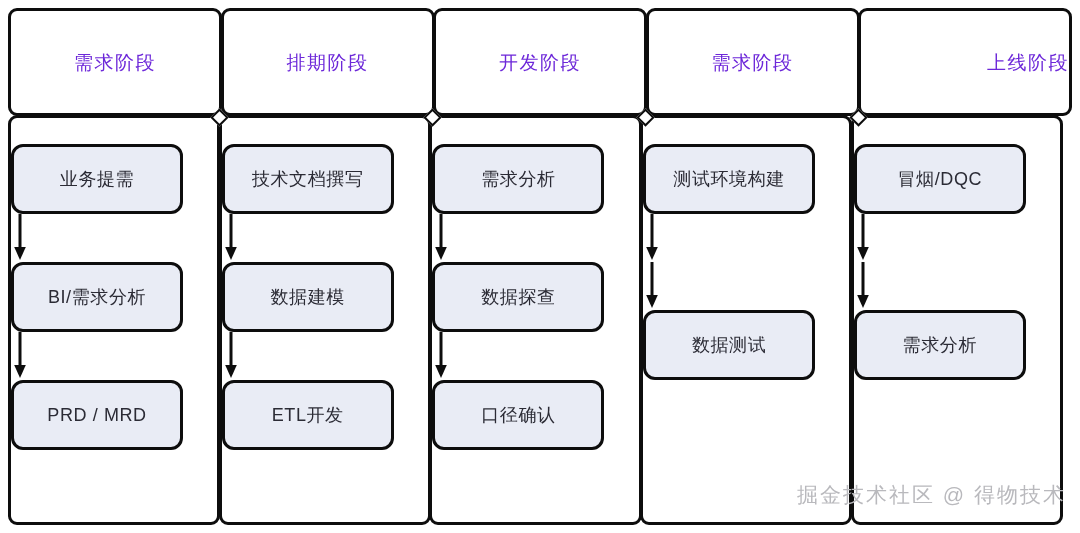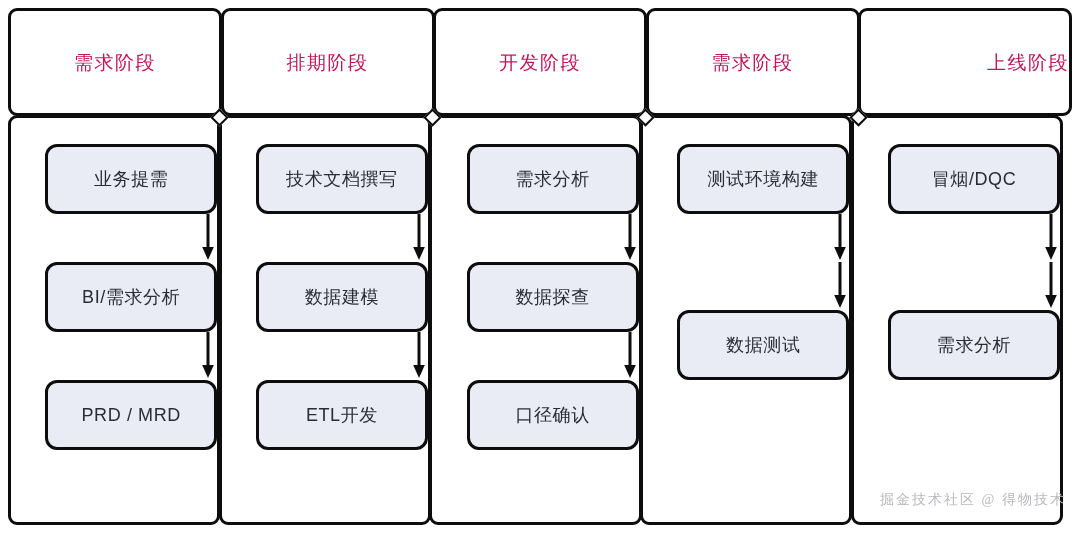--- a/index.html
+++ b/index.html
@@ -53,38 +53,38 @@
     display: flex;
     align-items: center;
     justify-content: center;
     box-sizing: border-box;
     position: relative;
   }
   .lane-header:last-child { margin-right: 0; justify-content: flex-end; }
 
   .lane-header-label {
     font-size: 19px;
-    color: #be185d;
+    color: #6d28d9;
     letter-spacing: 1.5px;
     line-height: 1;
     white-space: nowrap;
   }
 
   .lane-body {
     flex: 1 1 0;
     border: 3px solid #0d0d0d;
     border-radius: 9px;
     background: #ffffff;
     margin-right: -1.5px;
     margin-top: -1.5px;
     box-sizing: border-box;
     position: relative;
     display: flex;
     flex-direction: column;
-    align-items: flex-end;
+    align-items: flex-start;
     padding-top: 26px;
   }
   .lane-body:last-child { margin-right: 9px; }
 
   
   .step-node {
     width: 172px;
     height: 70px;
     border: 3px solid #0d0d0d;
     border-radius: 12px;
@@ -112,27 +112,26 @@
     z-index: 1;
     display: block;
   }
   .connector svg { display: block; }
 
   
   .watermark {
     position: absolute;
     right: 14px;
     bottom: 24px;
-    font-size: 14px;
+    font-size: 21px;
     color: #b9b9bd;
     letter-spacing: 2px;
     white-space: nowrap;
     z-index: 5;
     pointer-events: none;
-    font-family: Liberation Serif, serif;
   }
 
   
   .junction {
     position: absolute;
     width: 9px;
     height: 9px;
     background: #ffffff;
     border: 2px solid #0d0d0d;
     transform: rotate(45deg);

